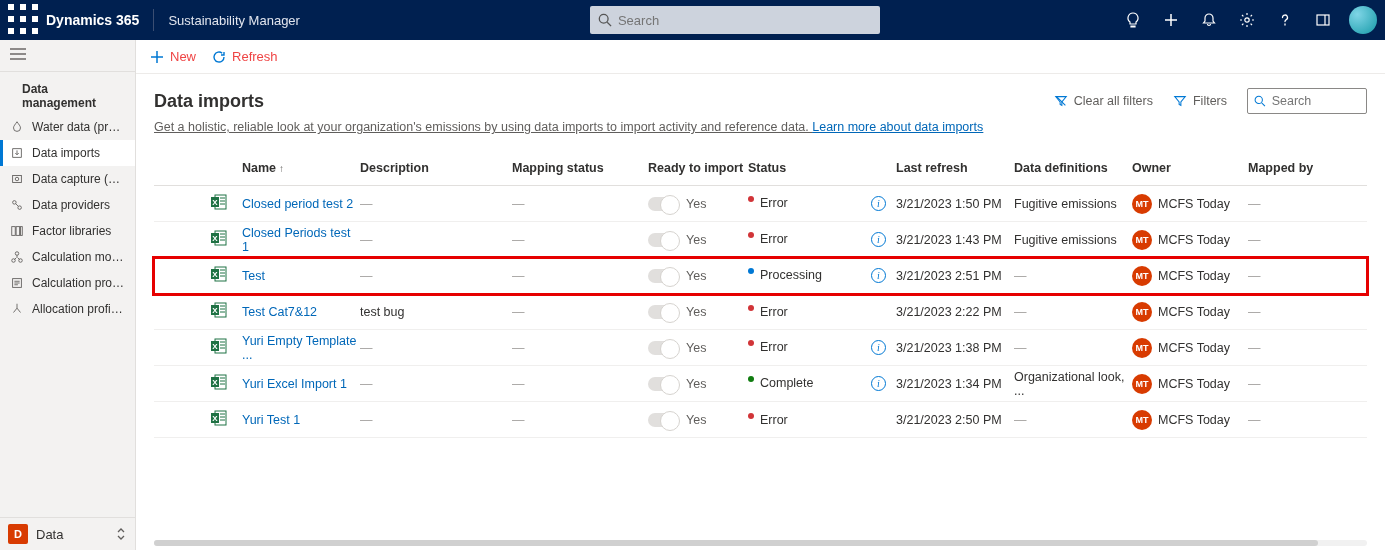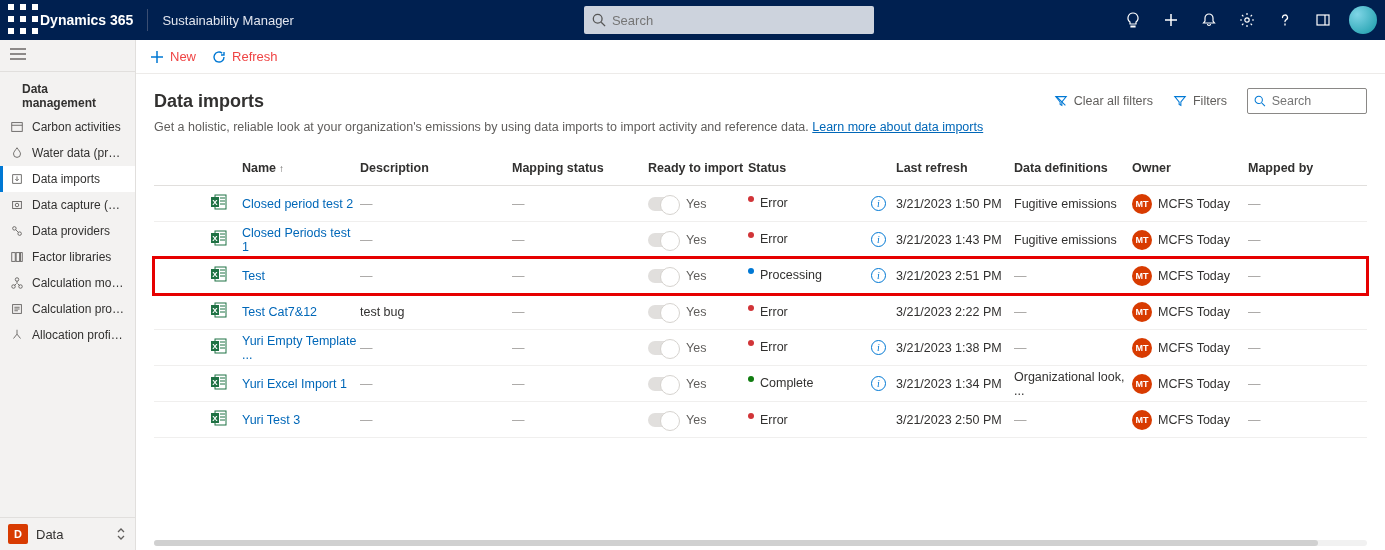--- a/index.html
+++ b/index.html
@@ -1,21 +1,21 @@
 <!DOCTYPE html>
 <html><head>
 <meta charset="utf-8">
 <style>
   * { box-sizing: border-box; margin: 0; padding: 0; }
   html, body { width: 1385px; height: 550px; font-family: "Segoe UI", Arial, sans-serif; font-size: 13px; color: #323130; background: #fff; overflow: hidden; }
   
   .topbar { height: 40px; background: #002050; display: flex; align-items: center; color: #fff; padding: 0 8px; }
   .waffle { width: 32px; height: 32px; display: flex; align-items: center; justify-content: center; cursor: pointer; }
   .waffle svg { fill: #fff; }
-  .app-title { font-weight: 600; font-size: 14px; }
+  .app-title { font-weight: 600; font-size: 14px; margin-left: 6px; }
   .divider-v { width: 1px; height: 22px; background: #3b4e72; margin: 0 14px; }
   .app-sub { font-size: 13px; color: #e1e5ee; }
   .top-search-wrap { flex: 1; display: flex; justify-content: flex-start; margin-left: 290px; }
   .top-search { width: 290px; height: 28px; background: #cdd3dd; border: none; border-radius: 2px; display: flex; align-items: center; padding: 0 8px; }
   .top-search svg { width: 14px; height: 14px; fill: #555; margin-right: 6px; }
   .top-search-input { border: none; background: transparent; flex: 1; font-size: 13px; color: #333; outline: none; }
   .top-icons { display: flex; align-items: center; gap: 2px; }
   .top-icons .ic { width: 36px; height: 40px; display: flex; align-items: center; justify-content: center; cursor: pointer; }
   .top-icons .ic svg { width: 16px; height: 16px; fill: #fff; }
   .avatar-top { width: 28px; height: 28px; border-radius: 50%; background: radial-gradient(circle at 30% 30%, #7fd5e6, #169aa8); margin-left: 6px; }
@@ -43,21 +43,21 @@
   .content { flex: 1; padding: 14px 18px 8px 18px; overflow: auto; position: relative; }
   .page-head { display: flex; align-items: center; justify-content: space-between; margin-bottom: 6px; }
   .page-title { font-size: 18px; font-weight: 600; }
   .head-actions { display: flex; align-items: center; gap: 20px; }
   .link-icon { display: flex; align-items: center; gap: 6px; cursor: pointer; color: #605e5c; font-size: 12.5px; }
   .link-icon svg { width: 14px; height: 14px; fill: #0078d4; }
   .outline-search { display: flex; align-items: center; border: 1px solid #8a8886; border-radius: 2px; height: 26px; padding: 0 6px; width: 120px; }
   .outline-search svg { width: 14px; height: 14px; fill: #0078d4; margin-right: 6px; }
   .outline-search input { border: none; outline: none; font-size: 12.5px; width: 100%; }
 
-  .subtext { font-size: 12.5px; color: #605e5c; margin-bottom: 16px; }
+  .subtext { font-size: 12.5px; color: #605e5c; margin-bottom: 16px; text-decoration: underline; }
   .subtext a { color: #0067b8; text-decoration: underline; }
 
   
   .grid { width: 100%; }
   .grow { display: grid; grid-template-columns: 56px 32px 118px 152px 136px 100px 148px 118px 118px 116px 104px; align-items: center; height: 36px; border-bottom: 1px solid #f0efee; font-size: 12.5px; }
   .ghead { font-weight: 600; color: #323130; border-bottom: 1px solid #e1dfdd; }
   .ghead .sort-asc { font-size: 10px; margin-left: 3px; color: #605e5c; }
   .excel-ic { width: 18px; height: 18px; }
   .lnk { color: #0067b8; cursor: pointer; }
   .dash { color: #a19f9d; }
@@ -146,27 +146,20 @@
 
   <div class="sidebar">
     <div class="hamburger">
       <svg viewBox="0 0 16 12">
           <line y1="1" x2="16" y2="1" stroke="#605e5c" stroke-width="1.4"></line>
           <line y1="6" x2="16" y2="6" stroke="#605e5c" stroke-width="1.4"></line>
           <line y1="11" x2="16" y2="11" stroke="#605e5c" stroke-width="1.4"></line>
         </svg>
     </div>
     <div class="side-section">Data management</div>
-    <div class="side-item">
-        <svg viewBox="0 0 16 16">
-          <rect x="2" y="3" width="12" height="10" fill="none" stroke="#605e5c"></rect>
-          <line x1="2" y1="6" x2="14" y2="6" stroke="#605e5c"></line>
-        </svg>
-        <span>Carbon activities</span>
-      </div>
     <div class="side-item">
         <svg viewBox="0 0 16 16">
           <path d="M8 2c-2 3-4 5-4 7a4 4 0 0 0 8 0c0-2-2-4-4-7z" fill="none" stroke="#605e5c"></path>
         </svg>
         <span>Water data (preview)</span>
       </div>
     <div class="side-item active">
         <svg viewBox="0 0 16 16">
           <path d="M3 3h10v10H3zM8 5v5M6 8l2 2 2-2" fill="none" stroke="#605e5c"></path>
         </svg>
@@ -469,21 +462,21 @@
             <div class="grow">
               <div></div>
               <div><svg class="excel-ic" viewBox="0 0 18 18">
                   <rect x="5" y="2" width="11" height="14" fill="#fff" stroke="#1f7244"></rect>
                   <rect x="1" y="4" width="8" height="10" fill="#1f7244"></rect>
                   <text x="5" y="12" font-size="8" fill="#fff" text-anchor="middle" font-weight="bold">X</text>
                   <line x1="10" y1="5" x2="15" y2="5" stroke="#1f7244"></line>
                   <line x1="10" y1="8" x2="15" y2="8" stroke="#1f7244"></line>
                   <line x1="10" y1="11" x2="15" y2="11" stroke="#1f7244"></line>
                 </svg></div>
-              <div><span class="lnk">Yuri Test 3</span></div>
+              <div><span class="lnk">Yuri Test 1</span></div>
               <div><span class="dash">—</span></div>
               <div><span class="dash">—</span></div>
               <div class="toggle-wrap">
                 <span class="toggle"></span>
                 <span>Yes</span>
               </div>
               <div class="status-cell">
                 <span class="status-dot" style="background:#d13438"></span>
                 <span>Error</span>
               </div>

